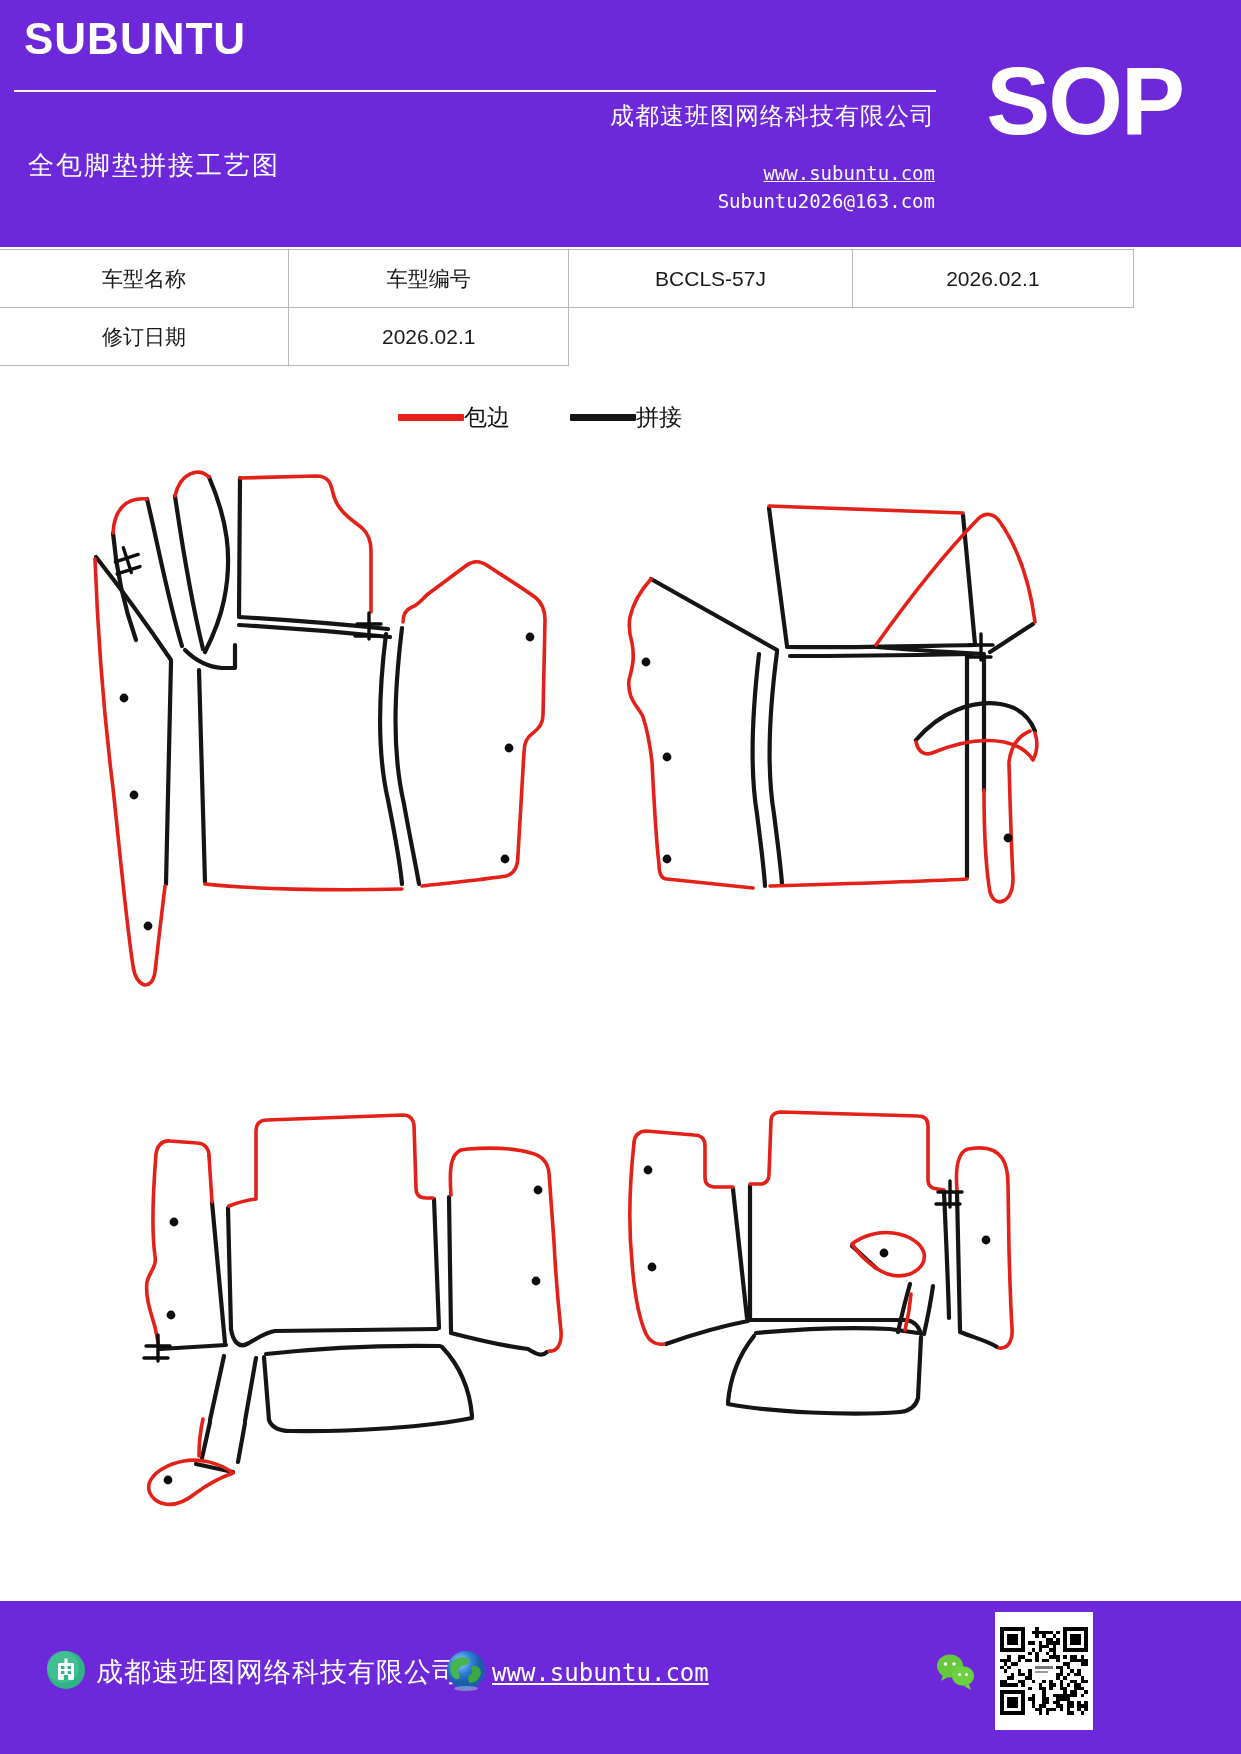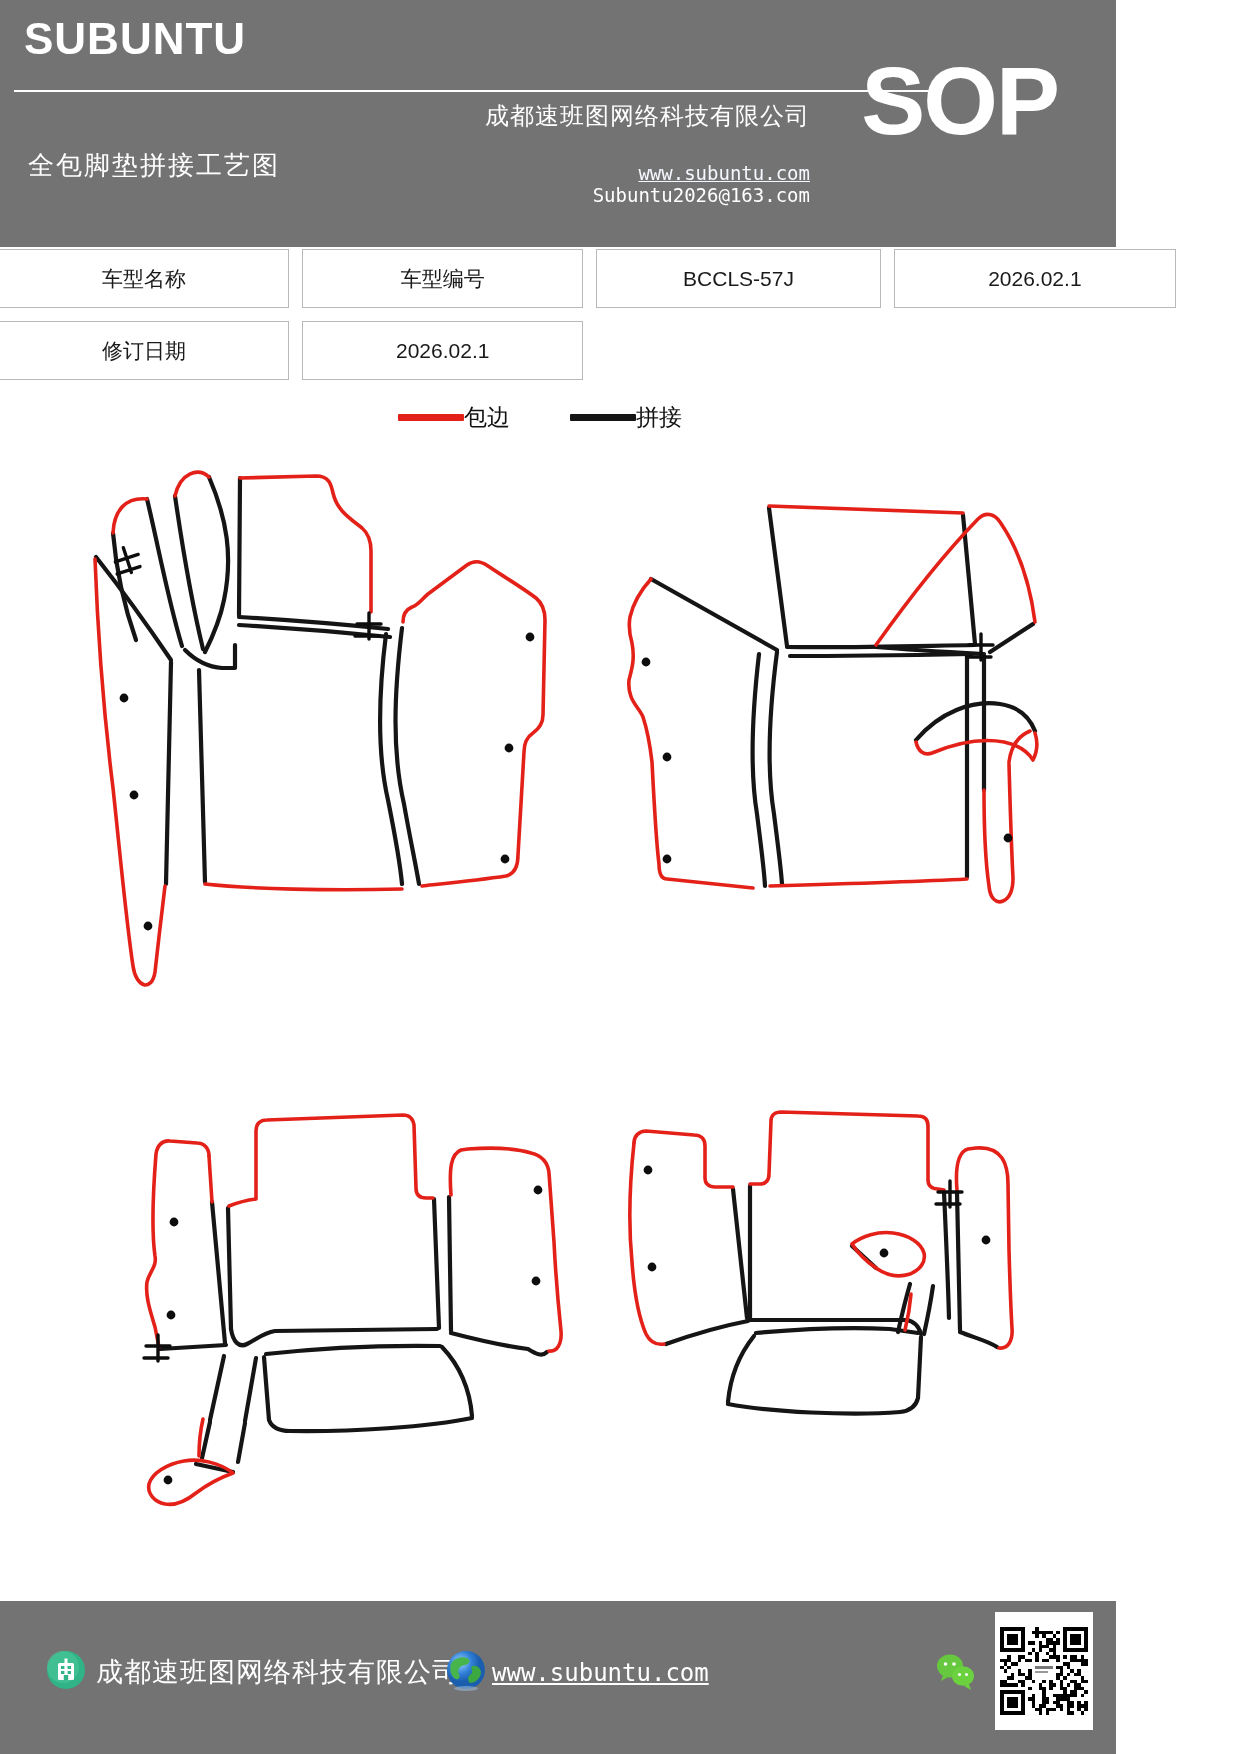--- a/index.html
+++ b/index.html
@@ -1,35 +1,35 @@
 <!DOCTYPE html>
 <html><head>
 <meta charset="utf-8">
 <style>
   html,body{margin:0;padding:0;background:#888;}
   #page{position:relative;width:1241px;height:1754px;background:#ffffff;margin:0 auto;
         font-family:"Liberation Sans",sans-serif;overflow:hidden;}
   
-  .band{position:absolute;left:0;width:1116px;background:#737373;}
+  .band{position:absolute;left:0;width:1241px;background:#6d28d9;}
   #header-band{top:0;height:247px;}
   #brand{position:absolute;left:24px;top:14px;color:#fff;font-size:44px;font-weight:bold;
          letter-spacing:1px;font-family:"Liberation Sans",sans-serif;}
   #header-rule{position:absolute;left:14px;top:90px;width:922px;height:2px;background:#fdfdfd;}
   #doc-title{position:absolute;left:28px;top:148px;color:#fff;font-size:26px;
              font-family:"Liberation Serif",serif;letter-spacing:2px;}
   #header-right{position:absolute;right:306px;top:100px;text-align:right;color:#fff;}
   #company-header{font-size:24px;font-family:"Liberation Serif",serif;letter-spacing:1px;}
   #website-header{margin-top:30px;font-size:19px;font-family:"DejaVu Sans Mono",monospace;
                   text-decoration:underline;color:#f5f8ff;}
-  #email-header{font-size:19px;font-family:"DejaVu Sans Mono",monospace;}
+  #email-header{margin-top:6px;font-size:19px;font-family:"DejaVu Sans Mono",monospace;}
   #sop{position:absolute;right:58px;top:46px;color:#fff;font-size:96px;font-weight:bold;
        letter-spacing:-2px;}
   
   #spec-table{position:absolute;left:0;top:250px;width:1134px;height:116px;
-              display:grid;grid-template-columns:25.5% 24.7% 25% 24.8%;grid-template-rows:50% 50%;gap:14px;}
+              display:grid;grid-template-columns:25.5% 24.7% 25% 24.8%;grid-template-rows:50% 50%;}
   .cell{border:1px solid #b9b9b9;margin:-1px 0 0 -1px;display:flex;align-items:center;
         justify-content:center;font-size:21px;color:#1a1a1a;}
   .cell.label{font-family:"Liberation Serif",serif;}
   .cell.value{font-family:"Liberation Sans",sans-serif;font-weight:500;}
   
   #legend{position:absolute;left:398px;top:402px;display:flex;align-items:center;gap:60px;}
   .legend-item{display:flex;align-items:center;}
   .legend-swatch{width:66px;height:7px;border-radius:1px;}
   .legend-label{font-size:23px;color:#111;font-family:"Liberation Serif",serif;}
   

